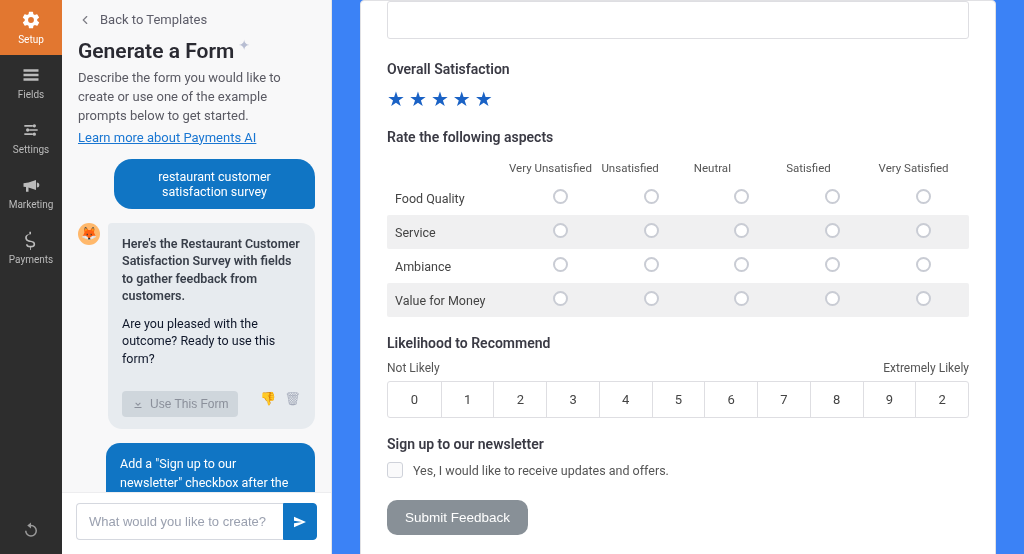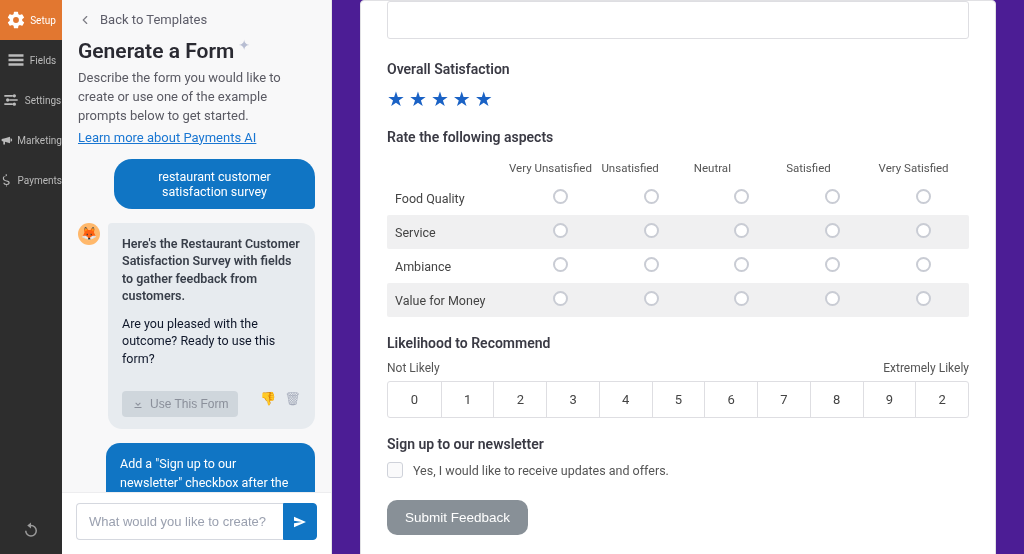--- a/index.html
+++ b/index.html
@@ -2,21 +2,21 @@
 <html><head>
 <meta charset="utf-8">
 <style>
   * { box-sizing: border-box; margin: 0; padding: 0; }
   body { font-family: -apple-system, BlinkMacSystemFont, "Segoe UI", Roboto, Helvetica, Arial, sans-serif; background: #fff; color: #444; font-size: 13px; overflow: hidden; }
   .app { display: flex; width: 1024px; height: 554px; }
 
   
   .rail { width: 62px; background: #2d2d2d; color: #d4d4d4; display: flex; flex-direction: column; justify-content: space-between; }
   .rail-top { display: flex; flex-direction: column; }
-  .rail-item { display: flex; flex-direction: row; align-items: center; justify-content: center; padding: 10px 0 10px; gap: 4px; font-size: 10px; color: #bbb; cursor: pointer; }
+  .rail-item { display: flex; flex-direction: column; align-items: center; justify-content: center; padding: 10px 0 10px; gap: 4px; font-size: 10px; color: #bbb; cursor: pointer; }
   .rail-item.active { background: #e27730; color: #fff; }
   .rail-item svg { width: 20px; height: 20px; fill: currentColor; }
   .rail-history { display:flex; align-items:center; justify-content:center; height:48px; color:#9b9b9b; font-size:16px; cursor:pointer; }
 
   
   .panel { width: 270px; background: #f8f8f9; border-right: 1px solid #e6e6e8; display: flex; flex-direction: column; }
   .back-row { display:flex; align-items:center; gap:8px; padding: 12px 16px 8px; color:#5d5d69; font-size:13px; cursor:pointer; }
   .back-row svg { width:14px; height:14px; stroke:#7b7b83; fill:none; stroke-width:2; }
   .panel-body { padding: 4px 16px 8px; overflow-y: auto; flex:1; }
   .title-row { display:flex; align-items:flex-start; gap:4px; }
@@ -38,21 +38,21 @@
 
   .user-bubble { background:#1075c4; color:#fff; margin-left:28px; margin-right:0; border-radius: 14px 14px 4px 14px; padding:12px 14px; font-size:12.5px; line-height:1.5; }
 
   .input-row { padding: 10px 14px 14px; border-top:1px solid #ededef; background:#fff; display:flex; gap:0; }
   .prompt-input { flex:1; border:1px solid #d5d8df; border-right:none; border-radius:4px 0 0 4px; padding:10px 12px; font-size:13px; color:#444; outline:none; }
   .prompt-input::placeholder { color:#9aa0af; }
   .send-btn { width:34px; background:#1075c4; border:1px solid #1075c4; border-radius:0 4px 4px 0; display:flex; align-items:center; justify-content:center; cursor:pointer; }
   .send-btn svg { width:16px; height:16px; fill:#fff; }
 
   
-  .canvas { flex:1; background:#4c1d95; padding: 0 28px 20px; overflow-y:auto; }
+  .canvas { flex:1; background:#3b82f6; padding: 0 28px 20px; overflow-y:auto; }
   .form-card { background:#fff; border:1px solid #e1e1e4; border-radius:4px; padding: 0 26px 28px; }
   .placeholder-field { border:1px solid #dedee2; border-radius:3px; height:38px; margin-bottom:22px; }
 
   .section-label { font-size:14px; font-weight:600; color:#3a3a44; margin: 18px 0 10px; }
   .section-label.sub { font-weight:600; }
 
   .stars { display:flex; gap:4px; color:#1a62c5; font-size:20px; margin-bottom:6px; }
   .star { cursor:pointer; }
 
   .likert-head { display:grid; grid-template-columns: 120px repeat(5, 1fr); font-size:11.5px; color:#555; margin-top:8px; }

